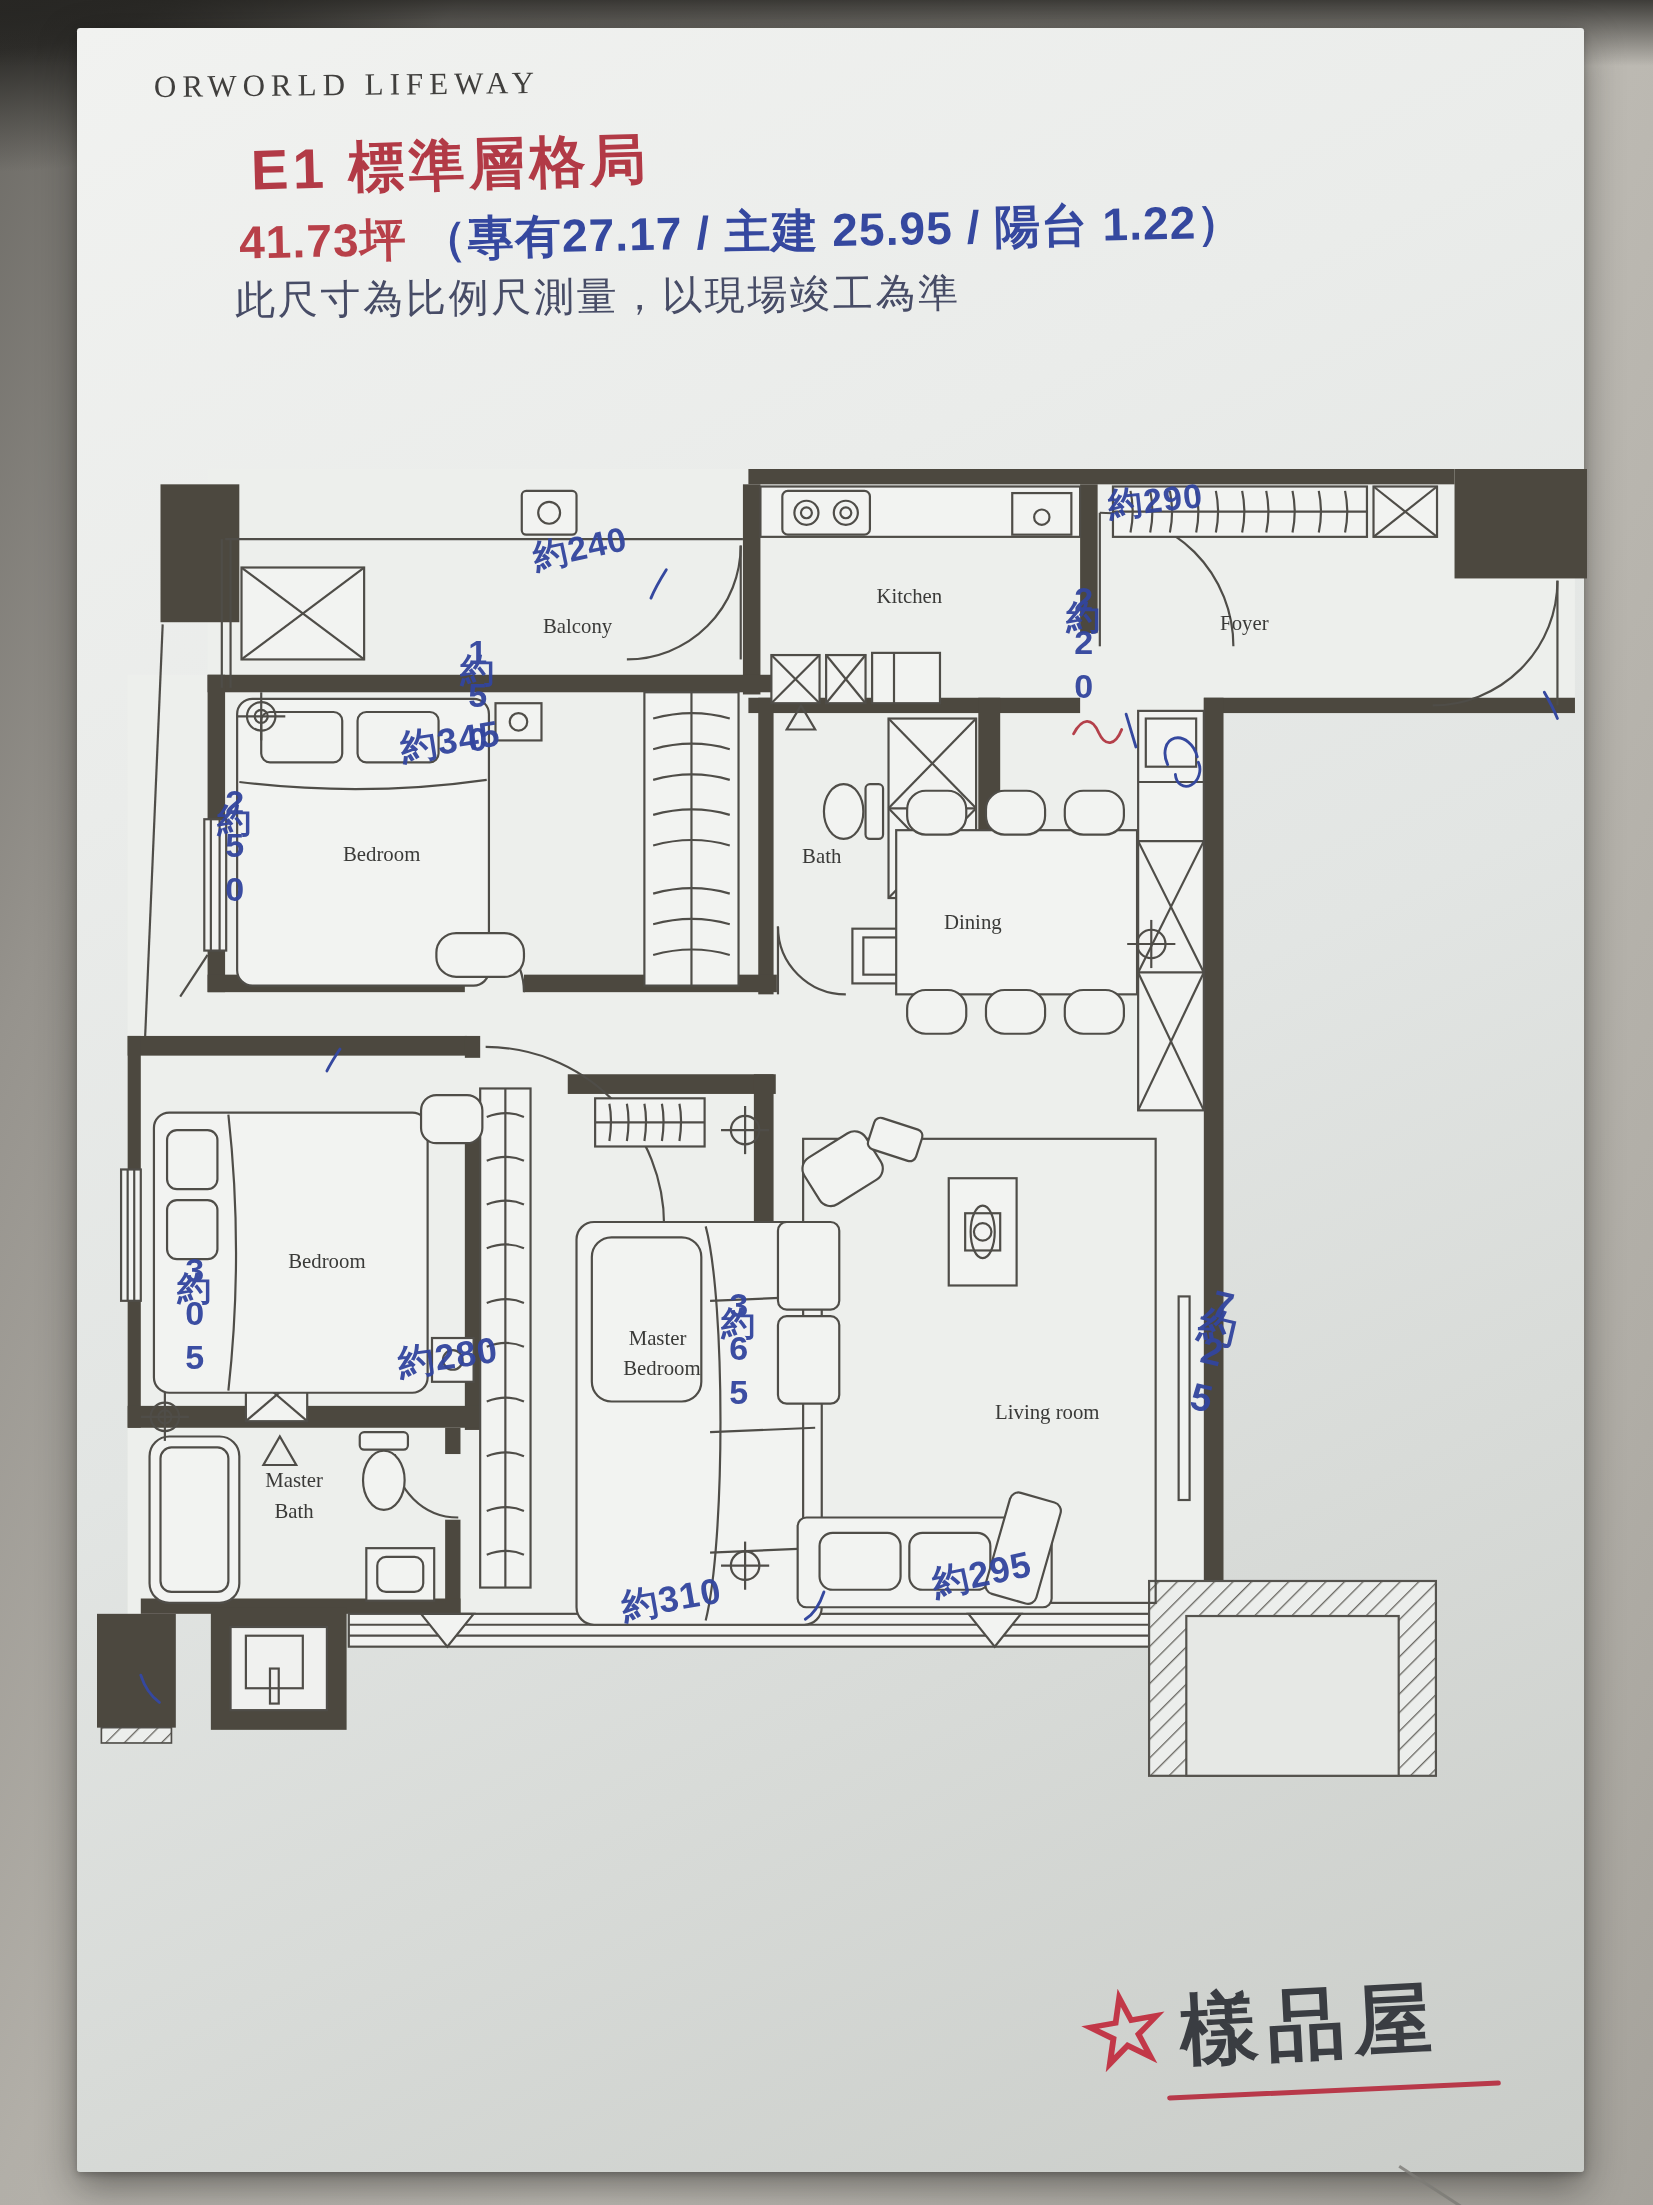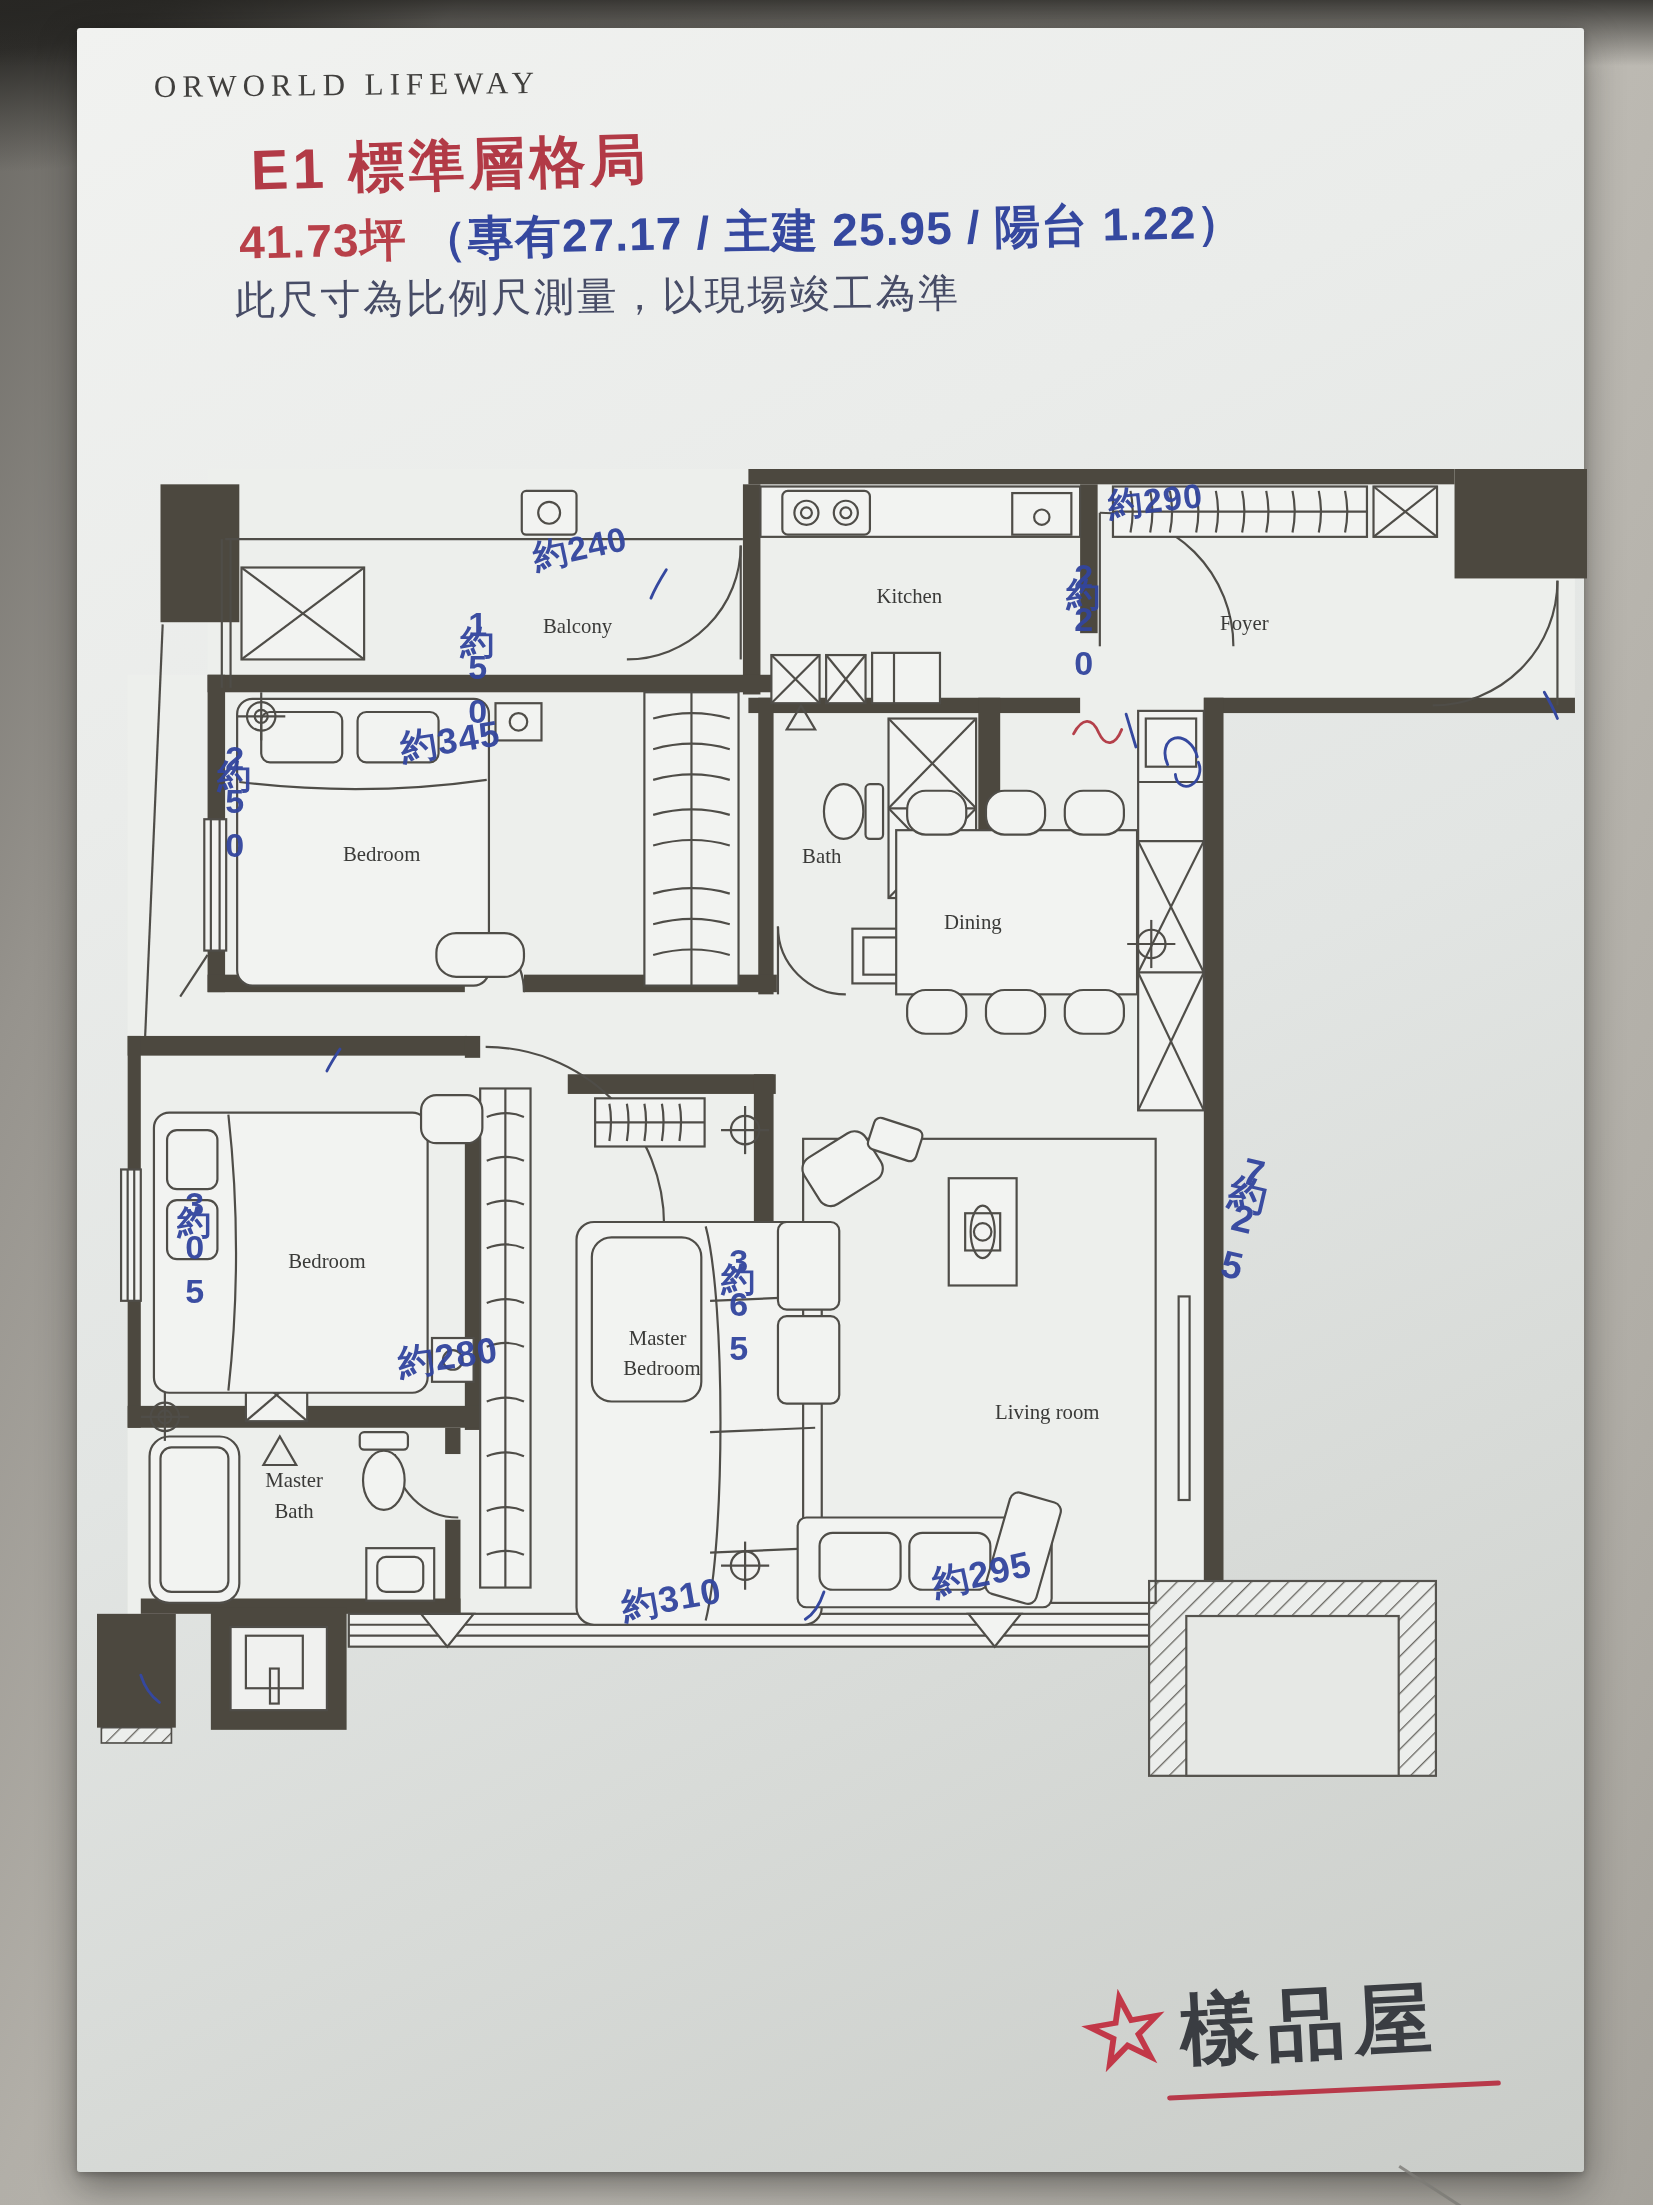--- a/index.html
+++ b/index.html
@@ -18,20 +18,21 @@
   }
   .desk-line{
     position:absolute;left:1400px;top:2165px;width:383px;height:2.7px;
     background:#7c7a75;transform:rotate(33deg);transform-origin:left top;opacity:.8;
   }
   .paper{
     position:absolute;left:77px;top:28.4px;width:1507px;height:2144px;
     background:linear-gradient(155deg,#f1f2f0 0%,#eaecea 28%,#e2e5e3 52%,#d8dbd8 72%,#c9ccc8 100%);
     box-shadow:0 14.2px 38px rgba(20,20,18,.45), 0 2.2px 7.7px rgba(20,20,18,.25);
     border-radius:3.3px;
+    text-align:right;
   }
   .brand{
     position:absolute;left:77px;top:39px;
     font-family:"Liberation Serif", serif;font-size:31px;letter-spacing:6px;
     color:#403f3d;font-weight:500;transform:rotate(-.6deg);
   }
   .hand{white-space:nowrap;font-weight:600;}
   .title-red{
     position:absolute;left:174px;top:100px;font-size:56px;letter-spacing:4.4px;
     color:#b23a46;transform:rotate(-1.6deg);

